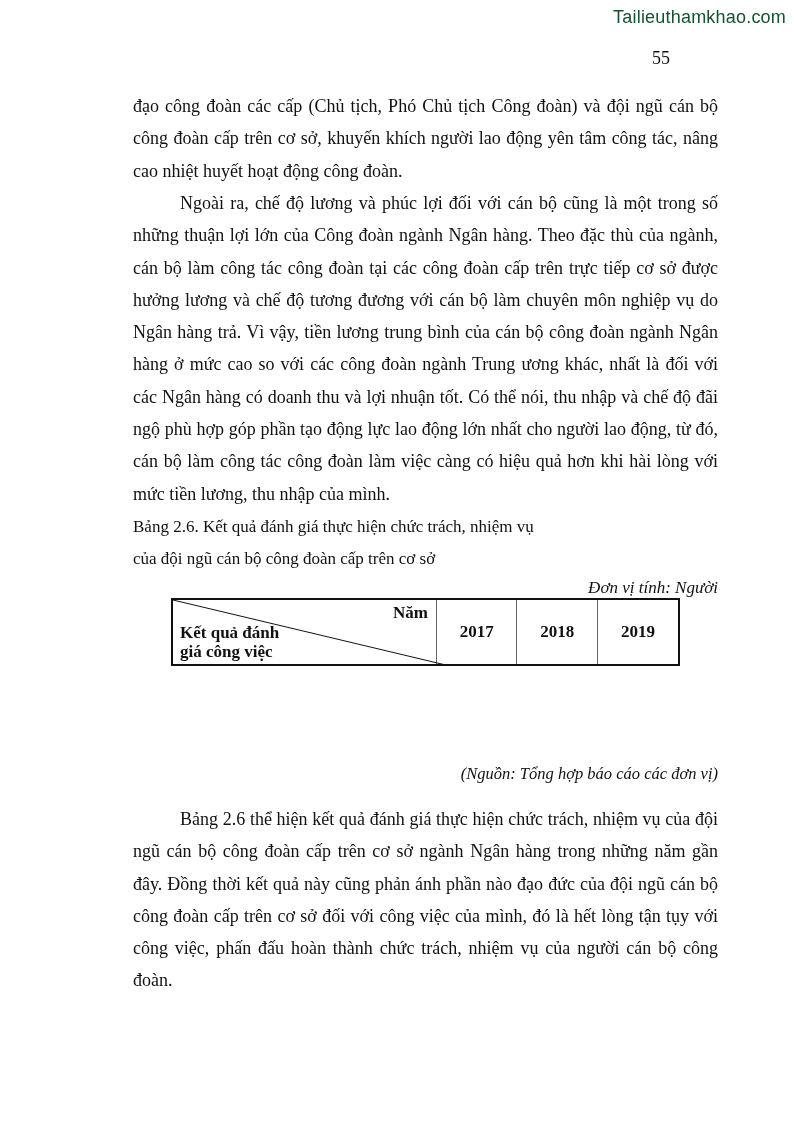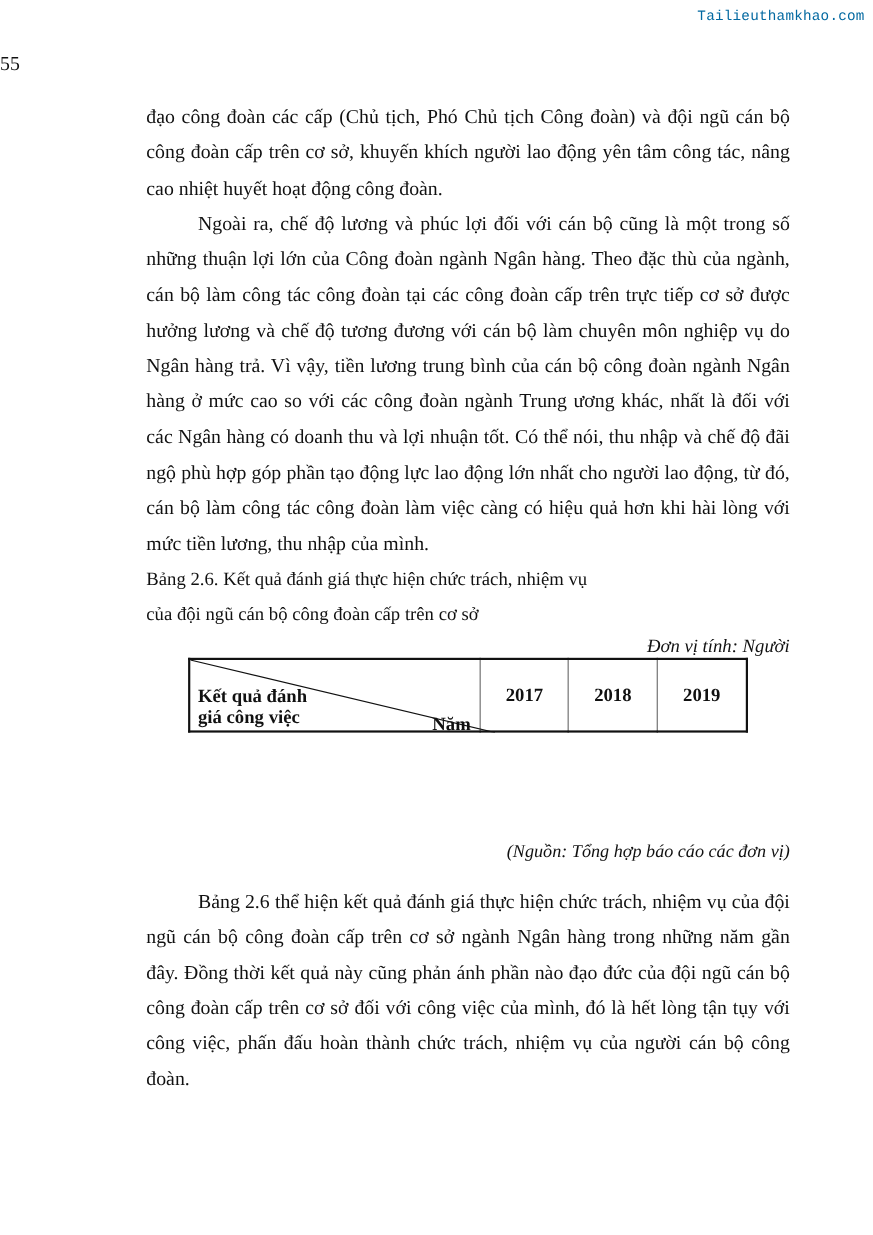--- a/index.html
+++ b/index.html
@@ -2,25 +2,25 @@
 <html><head>
   <meta charset="utf-8">
   <style>
     html, body { margin: 0; padding: 0; background: #ffffff; }
     body {
       width: 794px; height: 1123px; position: relative; overflow: hidden;
       font-family: "Liberation Serif", serif; color: #111111;
     }
     .watermark {
       position: absolute; top: 7px; right: 8px;
-      font-family: Liberation Mono, monospace; font-size: 13px;
-      color: #0369a1; letter-spacing: 0.2px;
+      font-family: Liberation Sans, sans-serif; font-size: 18px;
+      color: #14532d; letter-spacing: 0.2px;
     }
     .page-number {
-      position: absolute; top: 48px; left: 0; width: 670px; text-align: left;
+      position: absolute; top: 48px; left: 0; width: 670px; text-align: right;
       font-size: 18px;
     }
     .para {
       position: absolute; left: 133px; width: 585px;
       font-size: 18px; line-height: 32.3px; text-align: justify;
       margin: 0;
     }
     .para.indent { text-indent: 47px; }
     .caption {
       position: absolute; left: 133px; width: 585px; 
@@ -38,21 +38,21 @@
       border: 1px solid #666; padding: 0 0; height: 32px;
     }
     table.data-table th { font-weight: bold; text-align: center; }
     table.data-table td.num { text-align: center; }
     table.data-table td.label { text-align: left; padding-left: 7px; }
     th.diag {
       position: relative; width: 263px; height: 64px !important; padding: 0 !important;
       text-align: left !important; font-weight: bold;
     }
     th.diag svg { position: absolute; top: 0; left: 0; }
-    th.diag .diag-top { position: absolute; top: 3px; right: 8px; margin-top: 46px; }
+    th.diag .diag-top { position: absolute; top: 3px; right: 8px; }
     th.diag .diag-bottom { position: absolute; left: 7px; top: 23px; line-height: 19px; }
     .source {
       position: absolute; top: 764px; right: 76px; font-style: italic; font-size: 16.5px;
     }
   </style>
 </head>
 <body>
 
 <div class="watermark">Tailieuthamkhao.com</div>
 <div class="page-number">55</div>

